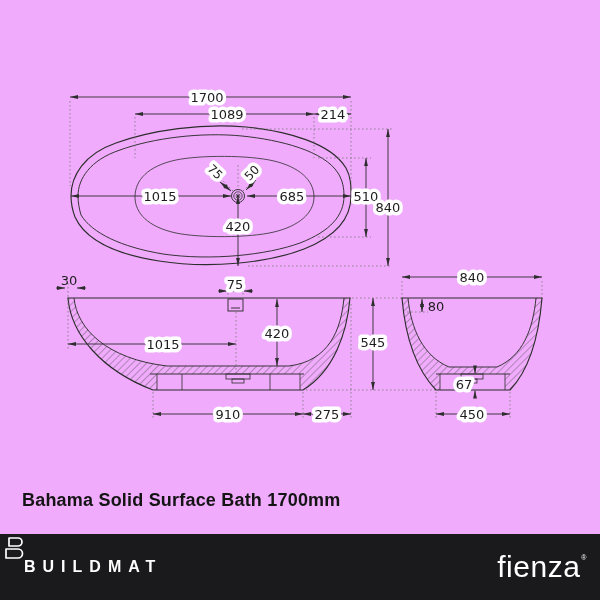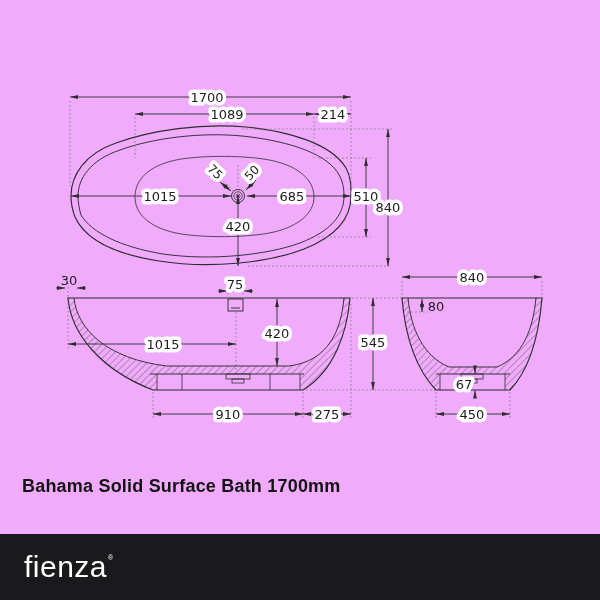--- a/index.html
+++ b/index.html
@@ -10,21 +10,21 @@
   .ln2{stroke:#2d2d2d;stroke-width:0.95;fill:none;}
   .thin{stroke:#2d2d2d;stroke-width:0.8;fill:none;}
   .dim{stroke:#2d2d2d;stroke-width:0.9;fill:none;}
   .dot{stroke:#7a7a7a;stroke-width:0.8;fill:none;stroke-dasharray:1.6 2.4;}
   .hatchfill{fill:url(#hatch);stroke:none;fill-rule:evenodd;}
   text.dlab{font-family:"DejaVu Sans",sans-serif;font-size:13px;fill:#1d1d1d;
        text-anchor:middle;dominant-baseline:central;
        paint-order:stroke fill;stroke:#ffffff;stroke-width:7px;stroke-linejoin:round;}
   text.plain{stroke:none;paint-order:fill;}
   text.small{font-size:12px;}
-  .title{position:absolute;left:22px;top:476px;font-size:18px;font-weight:bold;
+  .title{position:absolute;left:22px;top:490px;font-size:18px;font-weight:bold;
          color:#141414;letter-spacing:0.2px;}
   .footer{position:absolute;left:0;top:534px;width:600px;height:66px;background:#1a1a1c;
           display:flex;align-items:center;justify-content:space-between;box-sizing:border-box;
           padding:0 14px 0 24px;}
   .brand-left{display:flex;align-items:center;gap:8px;}
   .buildmat-text{color:#fff;font-size:16px;font-weight:bold;letter-spacing:7px;}
   .fienza-wrap{color:#fff;font-size:30px;font-weight:400;letter-spacing:0.5px;
                font-family:"Liberation Sans",sans-serif;position:relative;line-height:1;}
   .fienza-reg{font-size:7px;vertical-align:top;position:relative;top:2px;left:1px;}
 </style>
@@ -183,18 +183,27 @@
     <text class="dlab" x="472" y="277">840</text>
     <text class="dlab plain" x="436" y="306" text-anchor="start">80</text>
     <text class="dlab" x="464" y="384">67</text>
     <text class="dlab" x="472" y="414">450</text>
   </g>
 </svg>
 
 <div class="title">Bahama Solid Surface Bath 1700mm</div>
 
 <div class="footer">
+  <div class="brand-left">
+    <svg width="28" height="28" viewBox="0 0 28 28">
+      <g fill="none" stroke="#ffffff" stroke-width="1.7" stroke-linejoin="round">
+        <path d="M9,4 h9 a4,4 0 0 1 0,8 h-9 z"></path>
+        <path d="M6,15 h12 a4.5,4.5 0 0 1 0,9 h-12 z"></path>
+      </g>
+    </svg>
+    <span class="buildmat-text">BUILDMAT</span>
+  </div>
   <div class="fienza-wrap">
     <span>fienza</span><span class="fienza-reg">®</span>
   </div>
 </div>
 
 </div>
 
 </body></html>

